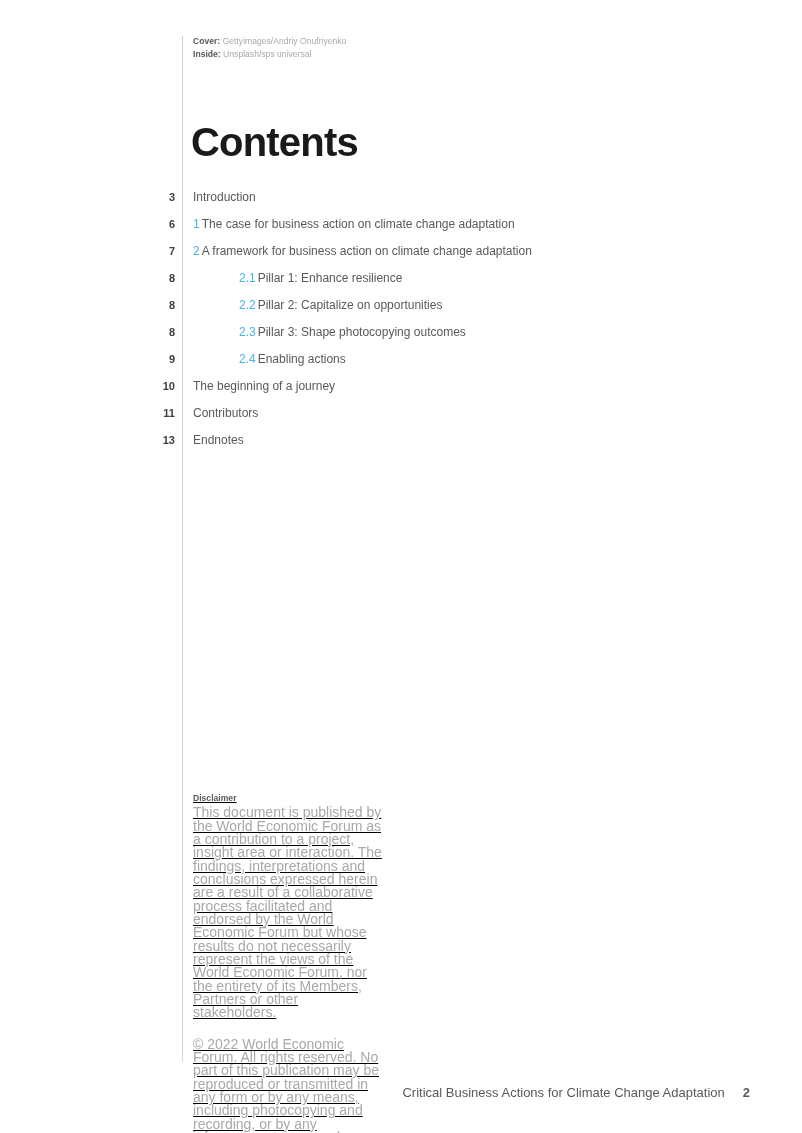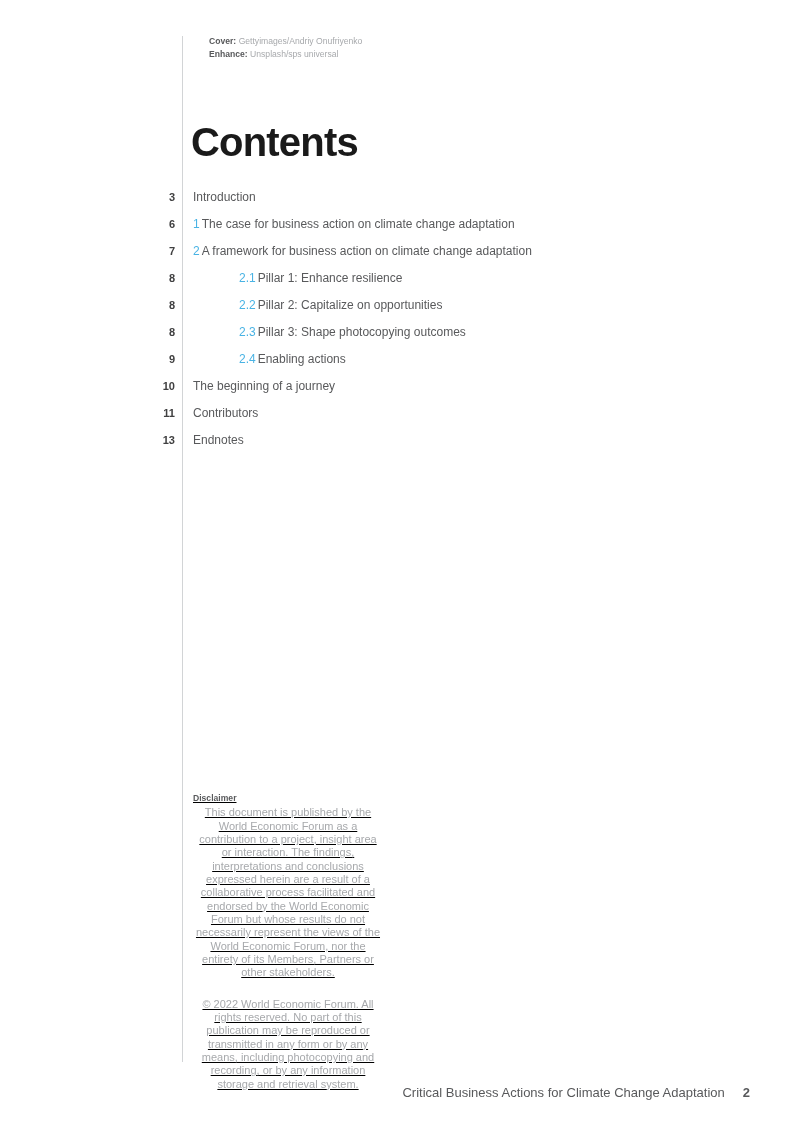--- a/index.html
+++ b/index.html
@@ -25,21 +25,21 @@
     left: 182px;
     top: 36px;
     width: 1px;
     height: 1026px;
     background: #d2d4d6;
   }
 
   
   .credits {
     position: absolute;
-    left: 209px;
+    left: 193px;
     top: 35px;
     font-size: 8.6px;
     line-height: 13.2px;
     color: #a7a9ac;
   }
   .credits .lbl {
     color: #58595b;
     font-weight: bold;
   }
 
@@ -105,24 +105,23 @@
   }
   .disclaimer h4 {
     margin: 0 0 1px 0;
     font-size: 8.6px;
     line-height: 13.2px;
     font-weight: bold;
     color: #58595b;
   }
   .disclaimer p {
     margin: 0;
-    font-size: 11px;
+    font-size: 14px;
     line-height: 13.35px;
     color: #a7a9ac;
-    text-align: center;
   }
   .disclaimer p.copyright {
     margin-top: 18px;
   }
 
   
   .footer {
     position: absolute;
     right: 52px;
     bottom: 33px;
@@ -143,21 +142,21 @@
 <div class="page">
 
   <div class="rule"></div>
 
   <div class="credits">
     <div>
       <span class="lbl">Cover:</span>
       <span>Gettyimages/Andriy Onufriyenko</span>
     </div>
     <div>
-      <span class="lbl">Enhance:</span>
+      <span class="lbl">Inside:</span>
       <span>Unsplash/sps universal</span>
     </div>
   </div>
 
   <h1 class="title">Contents</h1>
 
   <div class="toc" id="toc">
       <div class="toc-row">
         <div class="toc-page">3</div>
         <div class="toc-label"><span class="toc-text">Introduction</span></div>

